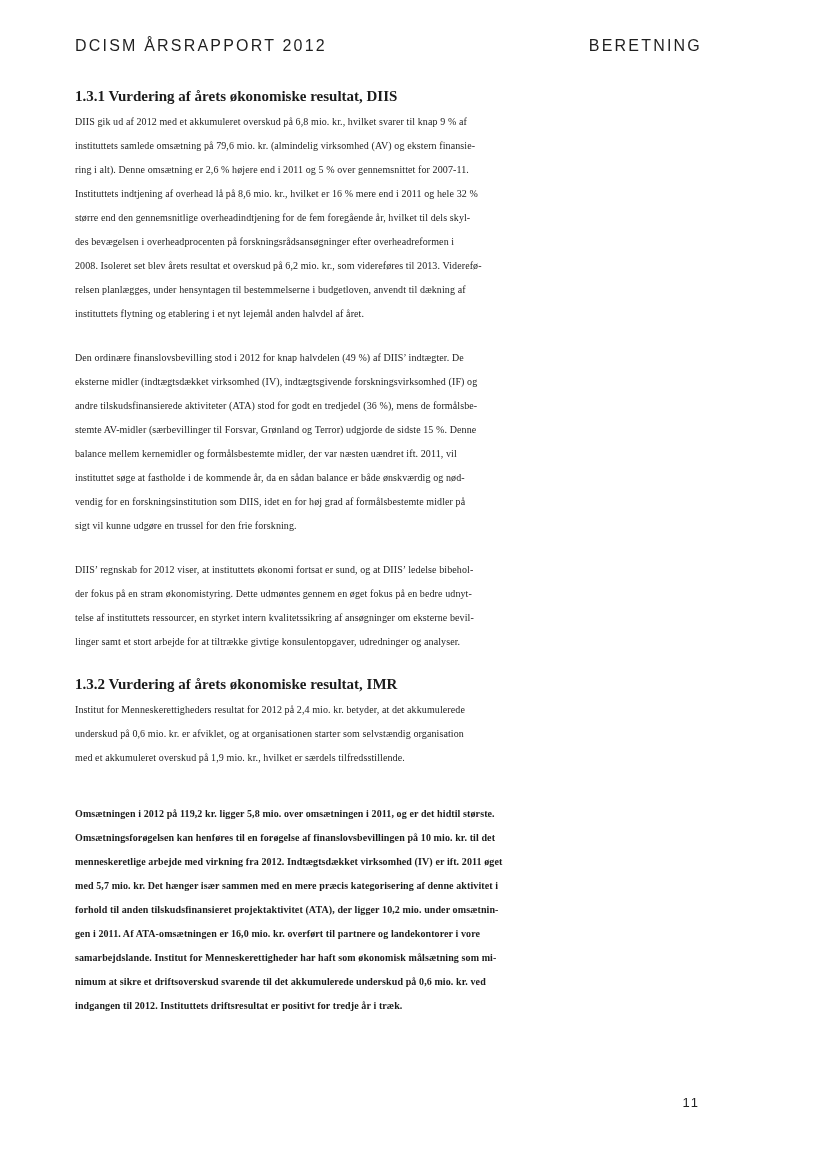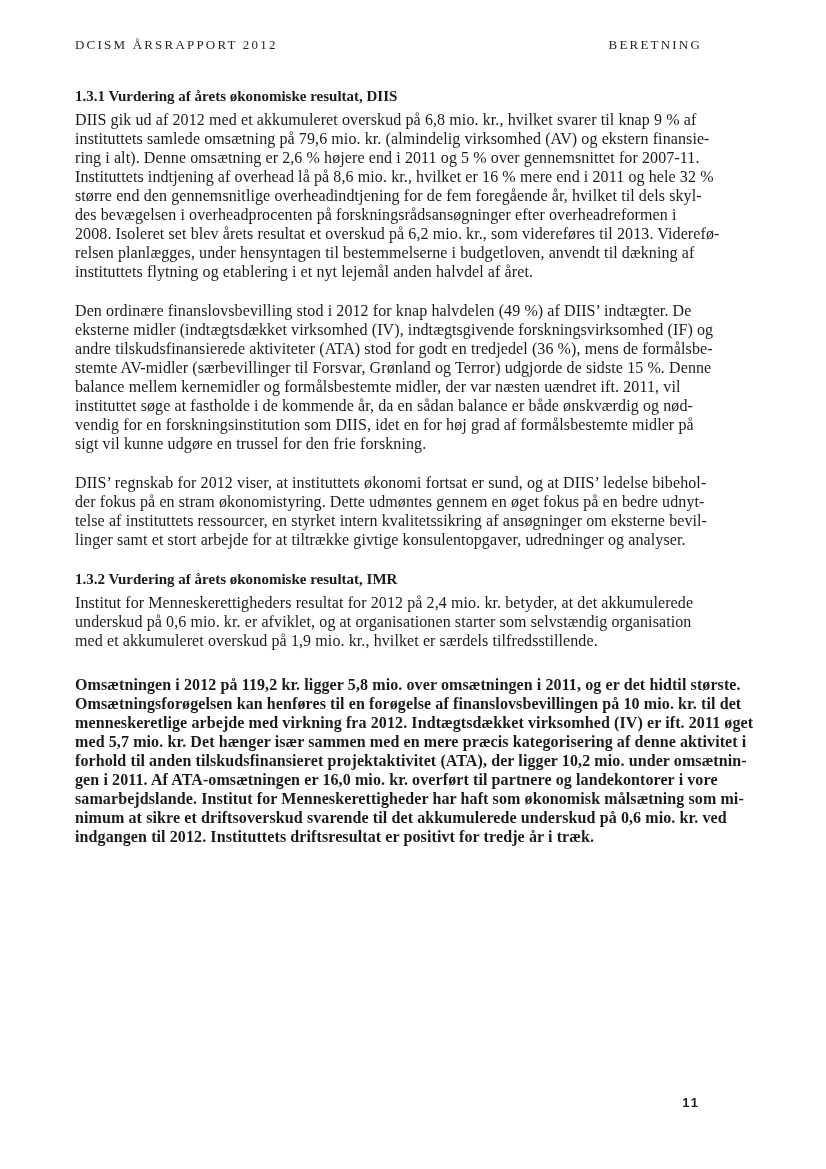--- a/index.html
+++ b/index.html
@@ -16,22 +16,22 @@
     color: #1b1b1b;
     font-family: "Liberation Serif", serif;
   }
   .running-header {
     position: absolute;
     left: 75px;
     top: 37px;
     width: 627px;
     display: flex;
     justify-content: space-between;
-    font-family: Liberation Serif, serif;
-    font-size: 13px;
+    font-family: Liberation Sans, sans-serif;
+    font-size: 16px;
     font-weight: 400;
     letter-spacing: 2.2px;
     color: #1f1f1f;
     white-space: nowrap;
     text-align: right;
   }
   .content {
     position: absolute;
     left: 75px;
     top: 86px;
@@ -41,42 +41,41 @@
     font-family: "Liberation Serif", serif;
     font-size: 15px;
     font-weight: bold;
     line-height: 21px;
     margin: 0 0 3px 0;
   }
   .section-heading.second {
     margin-top: 6px;
   }
   .body-par {
-    font-size: 16px;
-    line-height: 19px;
+    font-size: 10px;
+    line-height: 24px;
     margin: 0 0 20px 0;
     white-space: pre;
     letter-spacing: 0.1px;
   }
   .body-par.wide-gap {
-    margin-bottom: 25px;
+    margin-bottom: 32px;
   }
   .body-par.last {
     margin-bottom: 0;
     font-weight: bold;
   }
   .page-number {
     position: absolute;
     top: 1095px;
     right: 126px;
     font-family: "Liberation Sans", sans-serif;
     font-size: 13px;
     letter-spacing: 2px;
     color: #1f1f1f;
-    font-weight: bold;
   }
 </style>
 </head>
 <body>
 
 <div class="page">
 
   <div class="running-header">
     <span>DCISM ÅRSRAPPORT 2012</span>
     <span>BERETNING</span>

